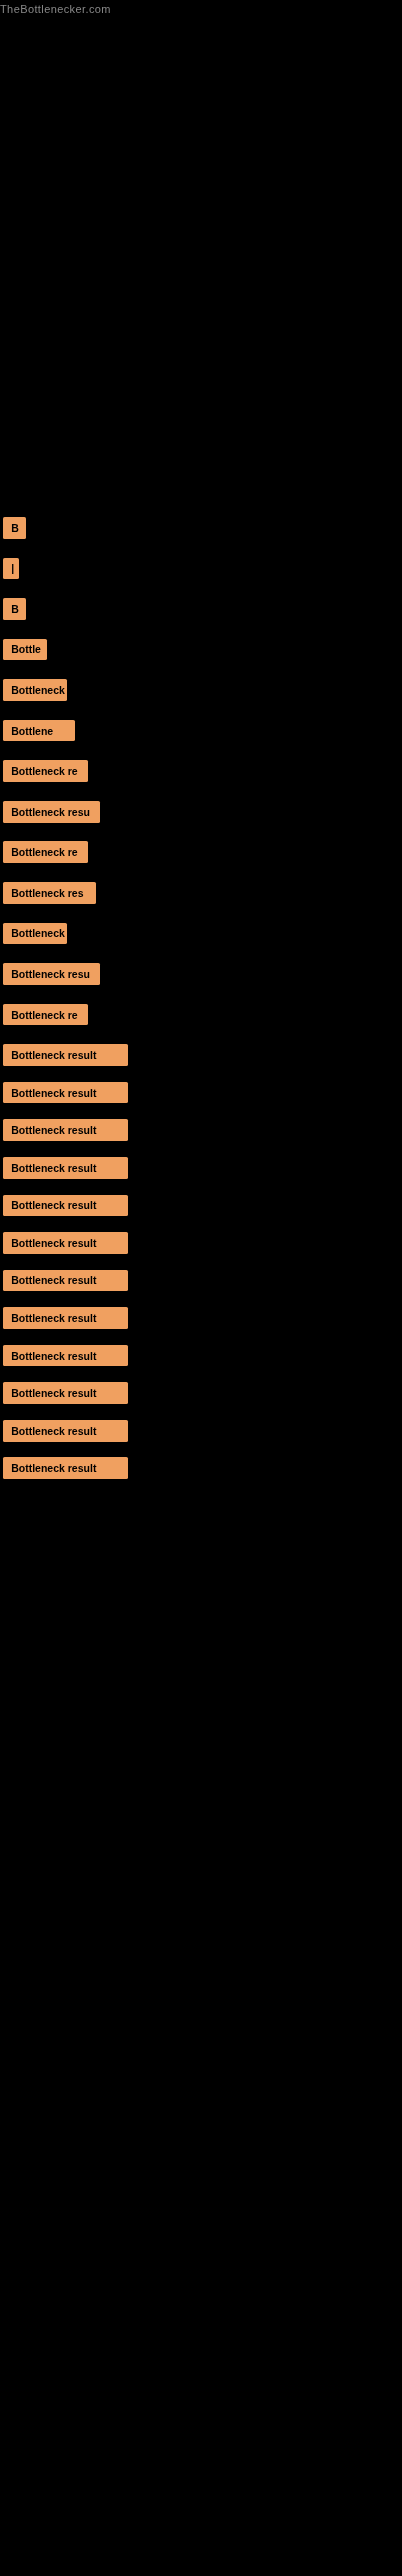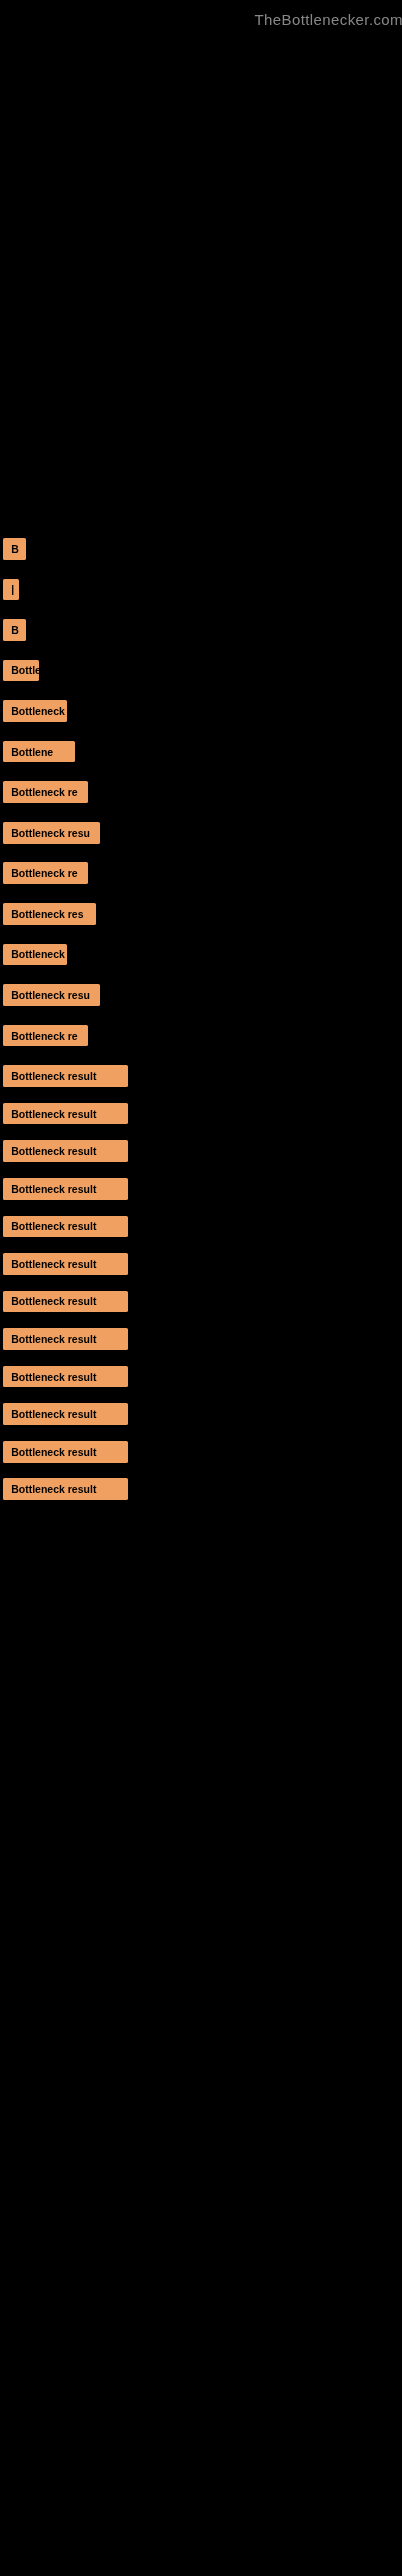--- a/index.html
+++ b/index.html
@@ -10,24 +10,24 @@
 
     body {
       background-color: #000;
       width: 403px;
       min-height: 2576px;
       font-family: Arial, sans-serif;
       position: relative;
     }
 
     .site-title {
-      text-align: right;
+      text-align: left;
       color: #888;
-      font-size: 15px;
-      padding: 11px 0;
+      font-size: 11px;
+      padding: 3px 0;
       letter-spacing: 0.4px;
     }
 
     .dark-section {
       background-color: #000;
       width: 100%;
     }
 
     .bottleneck-item {
       background-color: #f0a060;
@@ -75,21 +75,21 @@
 
     <div class="row">
       <span class="bottleneck-item item-xs" style="width:11.3px; overflow:hidden;">|</span>
     </div>
 
     <div class="row">
       <span class="bottleneck-item item-xs" style="width:22.5px; overflow:hidden;">B</span>
     </div>
 
     <div class="row">
-      <span class="bottleneck-item" style="width:36px; overflow:hidden;">Bottle</span>
+      <span class="bottleneck-item" style="width:44px; overflow:hidden;">Bottle</span>
     </div>
 
     <div class="row">
       <span class="bottleneck-item" style="width:64px; overflow:hidden;">Bottleneck</span>
     </div>
 
     <div class="row">
       <span class="bottleneck-item" style="width:72px; overflow:hidden;">Bottlene</span>
     </div>
 

